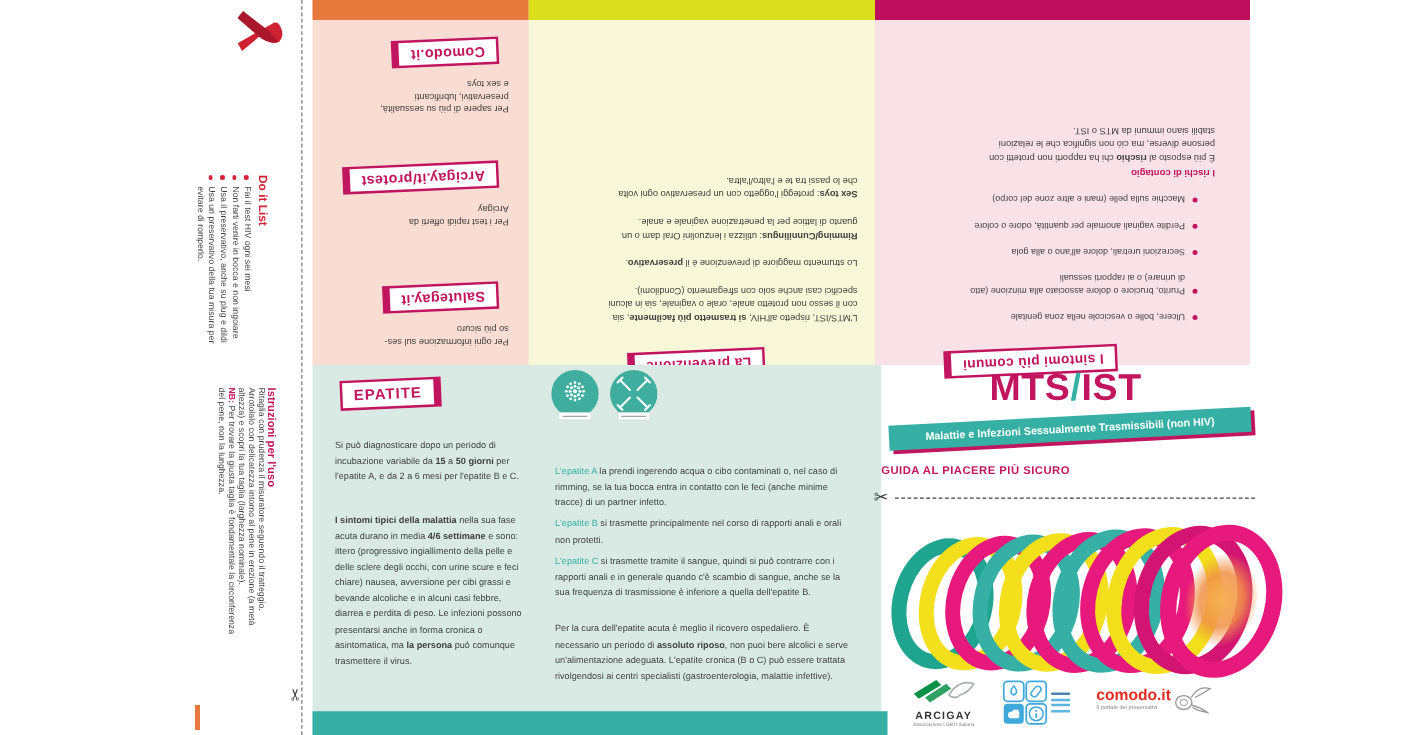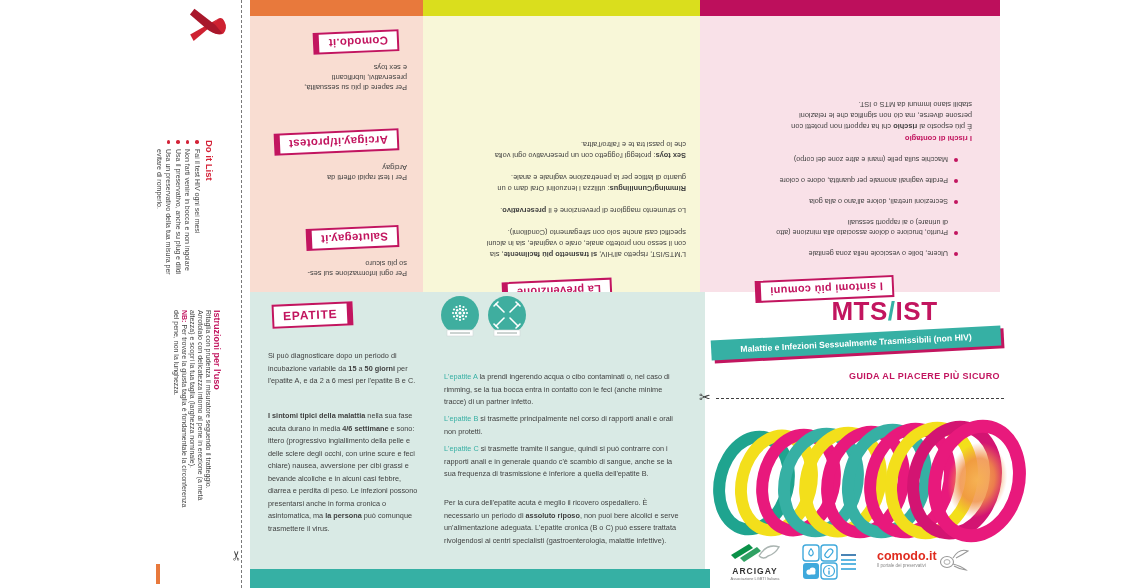--- a/index.html
+++ b/index.html
@@ -58,27 +58,27 @@
   #doit .dot{background:var(--red,#d42237);top:3px;width:3.5px;height:3.5px;}
   #istr{left:222px;top:310px;width:252px;height:50px;}
   .istr-title{font-size:9px;font-weight:bold;color:var(--magenta,#c2155f);line-height:10px;}
   .istr-body{font-size:7px;line-height:7.9px;}
   
   #vcut{left:241px;top:0;height:588px;width:0;border-left:1.3px dashed #7a7a7a;}
   .scis{position:absolute;font-size:13px;color:#3a3a3a;line-height:1;}
   #vscis{left:231px;top:549px;transform:rotate(-90deg);}
   #otick{left:156px;top:564px;width:3.5px;height:20px;background:var(--orange,#e8793c);}
   
-  #cv-title{left:705px;top:296px;width:295px;text-align:center;font-size:26px;font-weight:800;
-            color:var(--magenta,#c2155f);letter-spacing:.5px;line-height:30px;padding-left:32px;}
+  #cv-title{left:705px;top:296px;width:295px;text-align:center;font-size:30px;font-weight:800;
+            color:var(--magenta,#c2155f);letter-spacing:.5px;line-height:30px;}
   #cv-title .st{font-weight:800;}
   #cv-banner{left:711px;top:333px;width:290px;transform:rotate(-3deg);}
   #cv-banner .in{display:block;background:var(--teal,#36b0a4);color:#fff;font-size:8.6px;font-weight:bold;
             text-align:center;padding:5px 4px;box-shadow:3px 3px 0 var(--magenta,#c2155f);}
-  #cv-guida{left:705px;top:371px;width:295px;text-align:right;font-size:9px;font-weight:bold;
+  #cv-guida{left:705px;top:371px;width:295px;text-align:left;font-size:9px;font-weight:bold;
             color:var(--magenta,#c2155f);letter-spacing:.4px;}
   #cv-cut{left:716px;top:398px;width:288px;height:0;border-top:1.5px dashed #3f3f3f;}
   #cv-scis{left:699px;top:390px;font-size:14px;}
   
   #rings{left:712px;top:400px;width:288px;height:142px;}
   .ring{position:absolute;border:12px solid #e8197c;border-radius:50%;transform:rotate(14deg);}
   .ring.front{border-width:13px;}
   .tip{position:absolute;left:4px;top:8px;right:4px;bottom:10px;border-radius:50%;
        background:radial-gradient(closest-side,#f6b254,rgba(240,144,70,.85) 55%,rgba(250,205,220,0) 95%);}
   #ringshadow{left:725px;top:520px;width:240px;height:16px;border-radius:50%;

